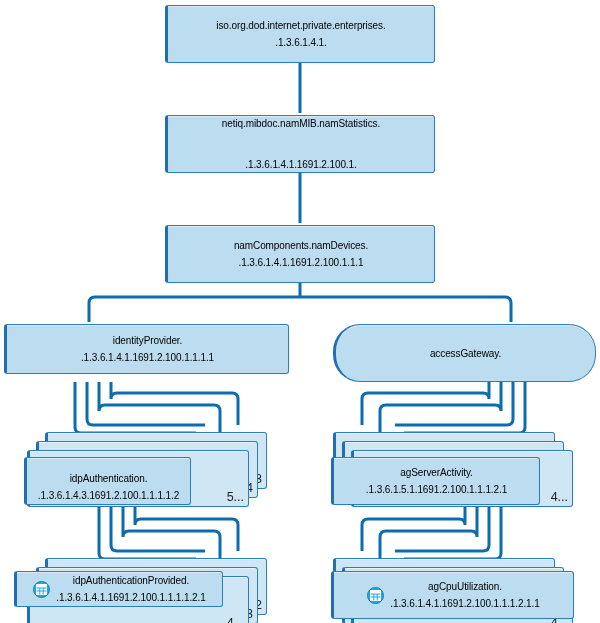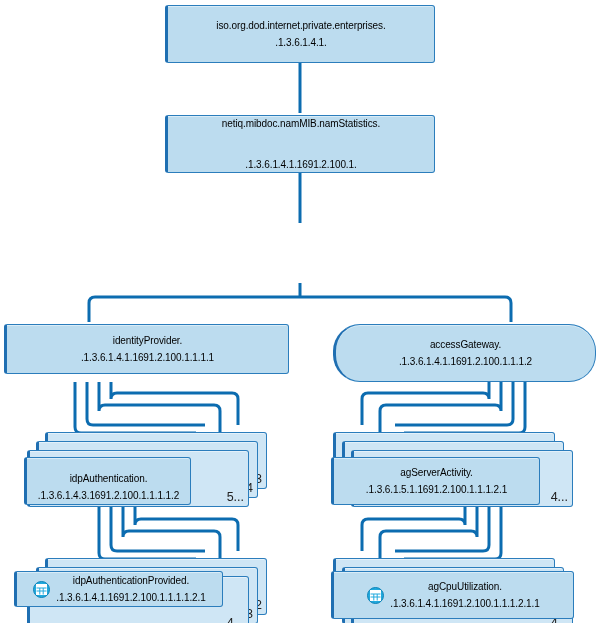--- a/index.html
+++ b/index.html
@@ -142,29 +142,32 @@
   <div class="node" style="left:165px; top:5px; width:270px; height:58px;">
     <span class="line">iso.org.dod.internet.private.enterprises.</span>
     <span class="line">.1.3.6.1.4.1.</span>
   </div>
 
   <div class="node" style="left:165px; top:115px; width:270px; height:58px;gap:24px;">
     <span class="line">netiq.mibdoc.namMIB.namStatistics.</span>
     <span class="line">.1.3.6.1.4.1.1691.2.100.1.</span>
   </div>
 
+  <div class="node" style="left:165px; top:225px; width:270px; height:58px;">
+    <span class="line">namComponents.namDevices.</span>
+    <span class="line">.1.3.6.1.4.1.1691.2.100.1.1.1</span>
+  </div>
 
   <div class="node" style="left:4px; top:324px; width:285px; height:50px;">
     <span class="line">identityProvider.</span>
     <span class="line">.1.3.6.1.4.1.1691.2.100.1.1.1.1</span>
   </div>
 
   <div class="node" style="left:333px; top:324px; width:263px; height:58px;border-radius:27px;">
     <span class="line">accessGateway.</span>
-    <span class="line">.1.3.6.1.4.1.1691.2.100.1.1.1.2</span>
   </div>
 
   <div class="stack" style="left:0px; top:0px;">
     <div class="stack-card" style="left:45px; top:432px; width:222px; height:57px;">
       <span class="num">3</span>
     </div>
     <div class="stack-card" style="left:36px; top:441px; width:222px; height:57px;">
       <span class="num">4</span>
     </div>
     <div class="stack-card" style="left:27px; top:450px; width:222px; height:57px;">

